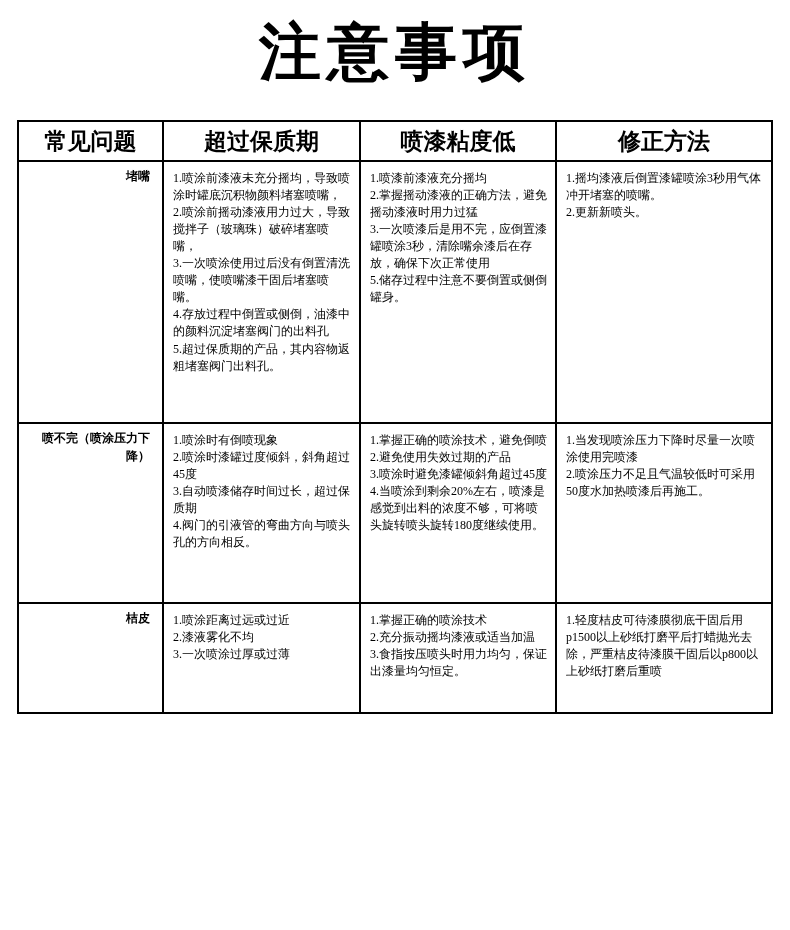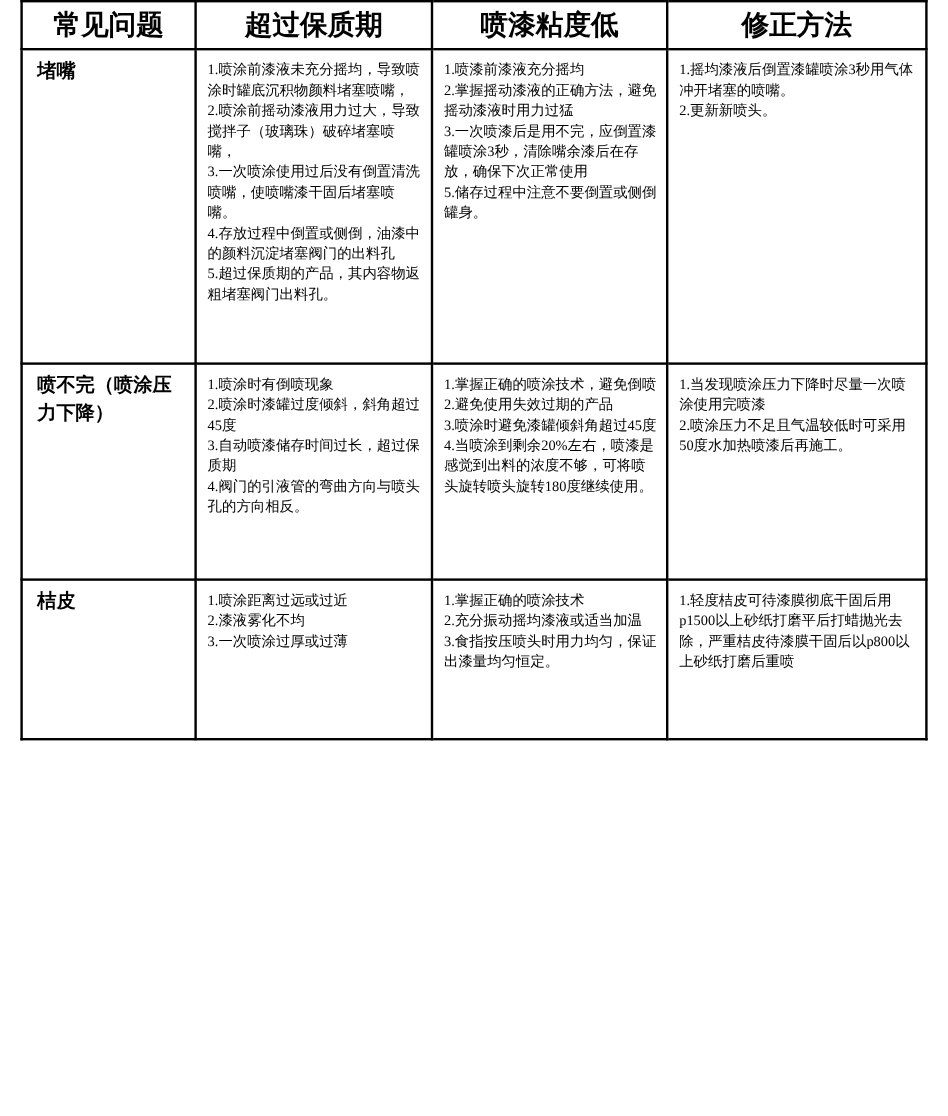--- a/index.html
+++ b/index.html
@@ -43,44 +43,45 @@
   table.notice-table th {
     font-size: 23px;
     font-weight: 800;
     text-align: center;
     vertical-align: middle;
     padding: 6px 2px;
     height: 40px;
     line-height: 1.1;
   }
   td.problem-cell {
-    font-size: 16px;
+    font-size: 12px;
     font-weight: 800;
-    text-align: left;
+    text-align: right;
     vertical-align: middle;
     padding: 6px 12px;
     line-height: 1.45;
   }
   td.body-cell {
     font-size: 12px;
     line-height: 1.42;
     padding: 8px 7px 8px 9px;
     white-space: pre-line;
     text-align: left;
   }
   tr.row-1 { height: 262px; }
   tr.row-2 { height: 180px; }
   tr.row-3 { height: 163px; }
-  tr.row-4 { height: 133px; }
+  tr.row-4 { height: 110px; }
 </style>
 </head>
 <body>
 
 <div class="page">
 
+  <h1 class="page-title">注意事项</h1>
 
   <table class="notice-table">
     <colgroup>
       <col style="width:145px">
       <col style="width:197px">
       <col style="width:196px">
       <col style="width:216px">
     </colgroup>
     <thead>
       <tr>

